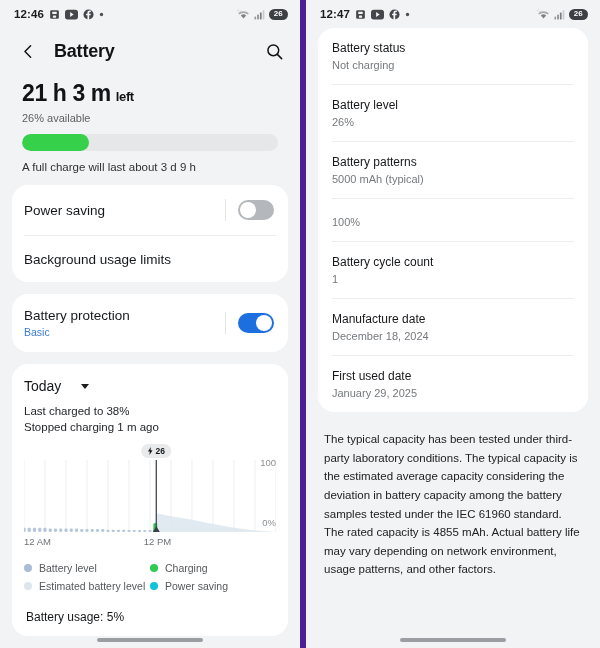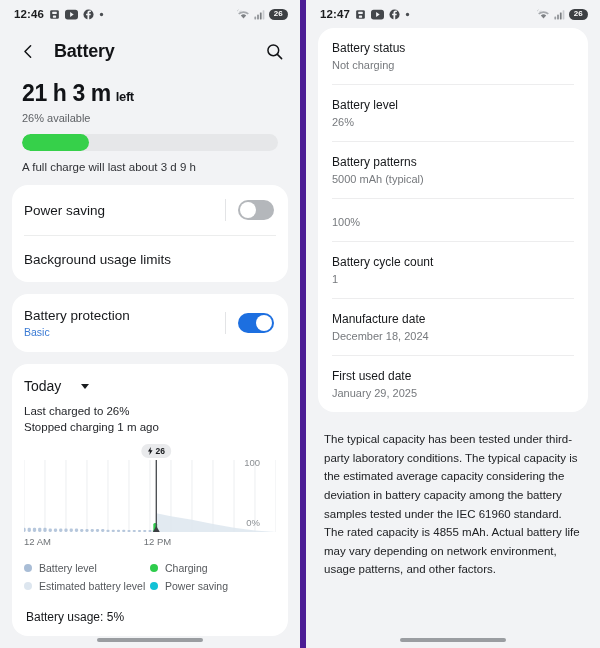--- a/index.html
+++ b/index.html
@@ -106,21 +106,21 @@
   .pill-marker {
     position: absolute; top: 0; left: 49%;
     transform: translateX(-50%);
     background: #e9eaec; color: #16181b;
     font-size: 8.5px; font-weight: bold;
     border-radius: 8px; padding: 2px 6px;
     display: flex; align-items: center; gap: 2px; white-space: nowrap;
   }
   .plot { position: absolute; top: 16px; left: 0; right: 0; height: 72px; }
   .ylab {
-    position: absolute; right: 16px; font-size: 9.5px; color: #8c9094;
+    position: absolute; right: 0; font-size: 9.5px; color: #8c9094;
   }
   .ylab.top { top: 13px; }
   .ylab.bot { top: 73px; }
   .xlabels {
     position: absolute; top: 92px; left: 0; right: 0;
     font-size: 9.5px; color: #6e7276;
   }
   .xlabels span { position: absolute; }
 
   .legend {
@@ -264,21 +264,21 @@
             </div>
         </div>
       </div>
 
       <div class="chartcard">
         <div class="todayrow">
           <span class="today">Today</span>
           <span class="caret"></span>
         </div>
         <div class="chargeinfo">
-          <div>Last charged to 26%</div>
+          <div>Last charged to 38%</div>
           <div>Stopped charging 1 m ago</div>
         </div>
 
         <div class="plotwrap">
           <div class="pill-marker" id="pillMarker" style="left: 52.5%;">
             <svg width="6" height="8" viewBox="0 0 6 9">
                 <path d="M3.6 0 L0.4 5.2 H2.5 L2.1 9 L5.6 3.6 H3.3 Z" fill="#16181b"></path>
               </svg>
             <span>26</span>
           </div>

